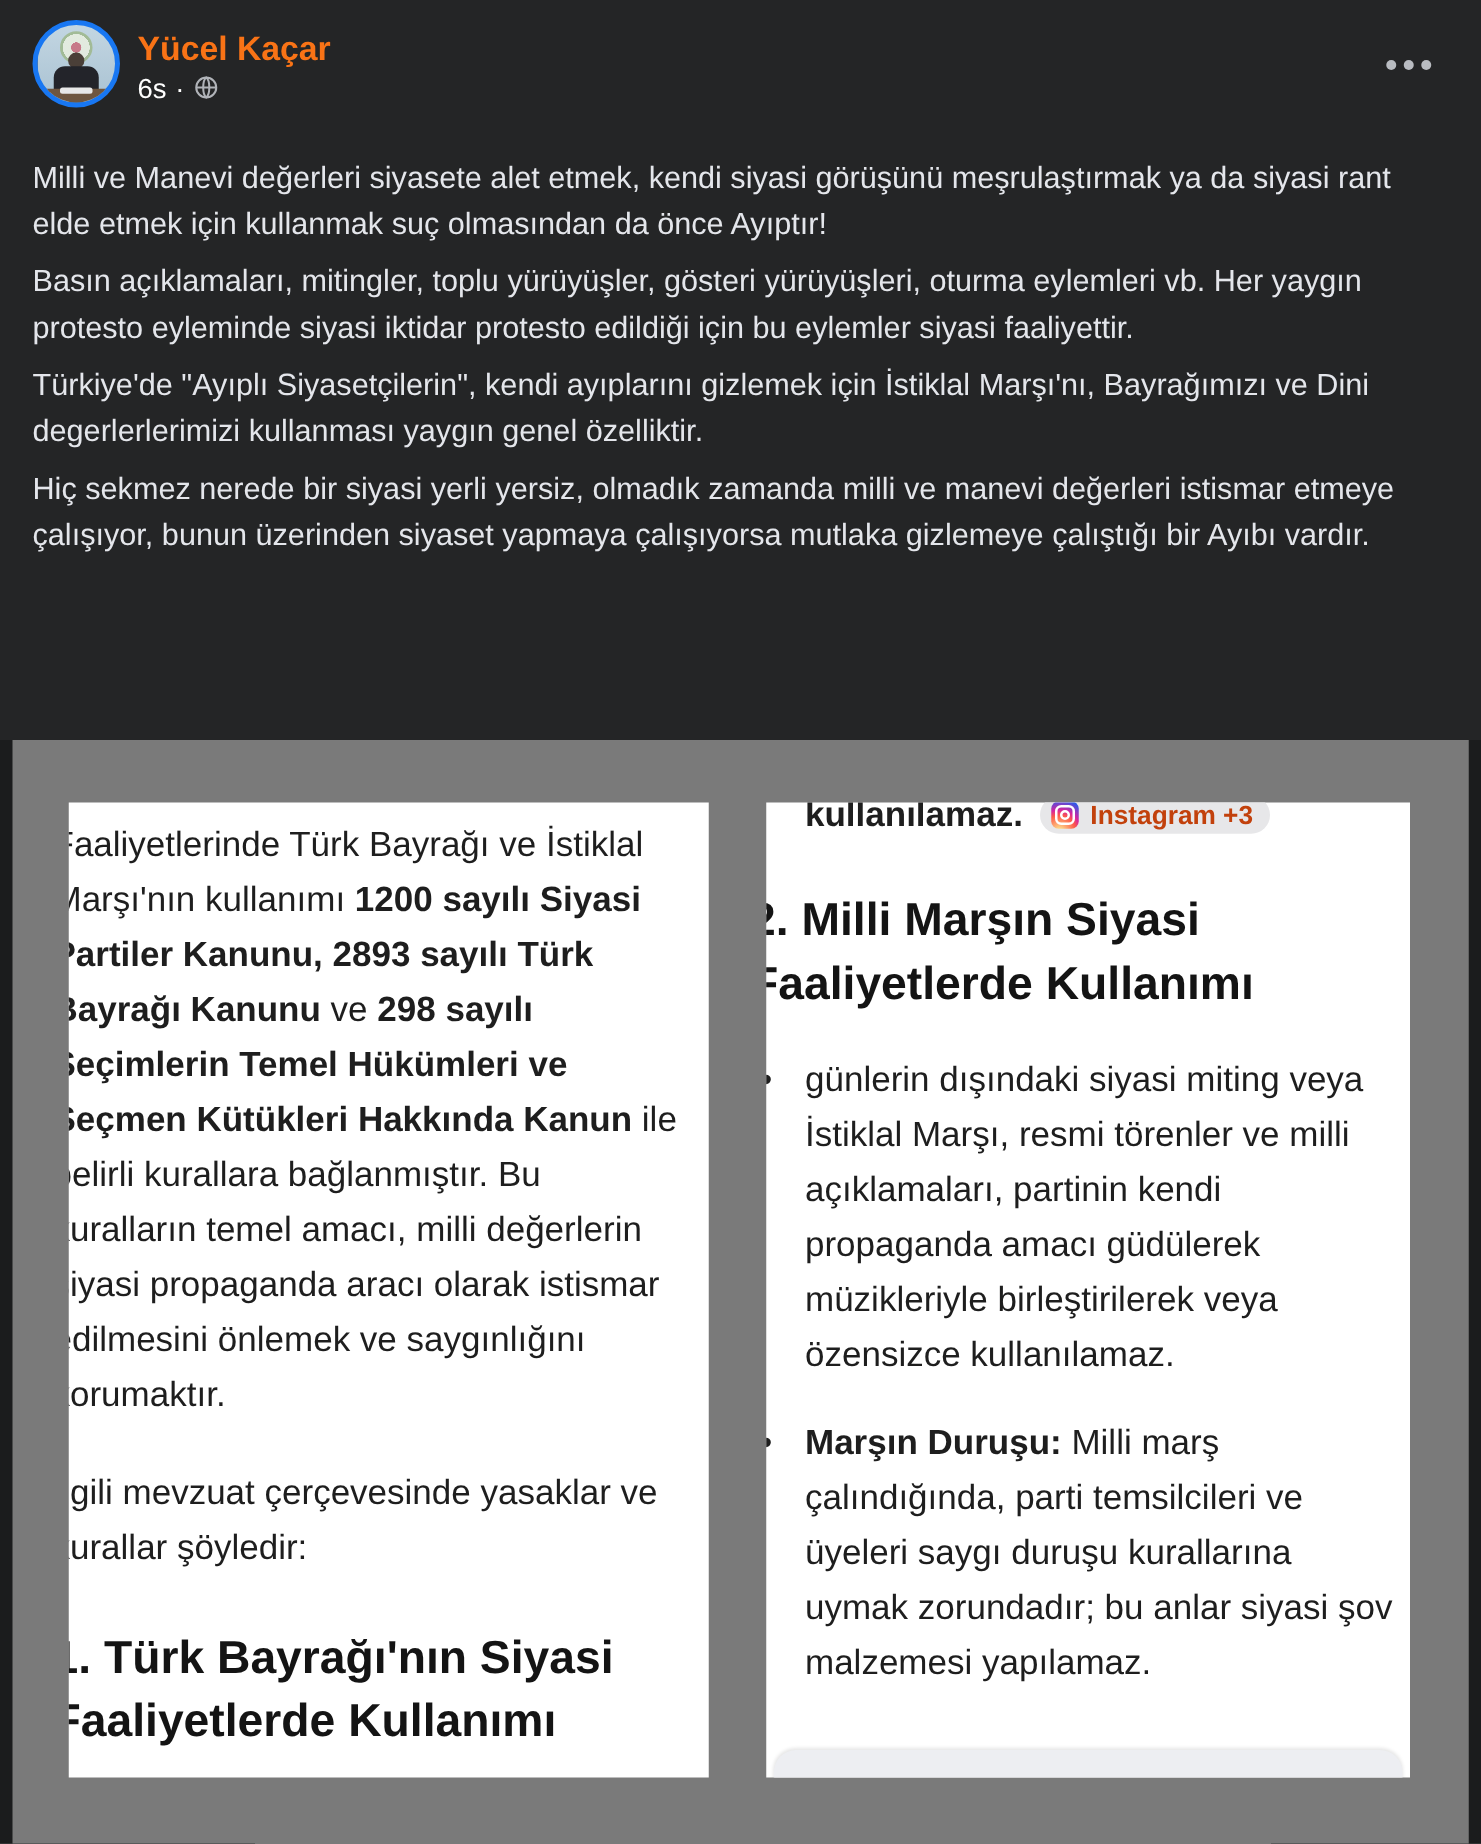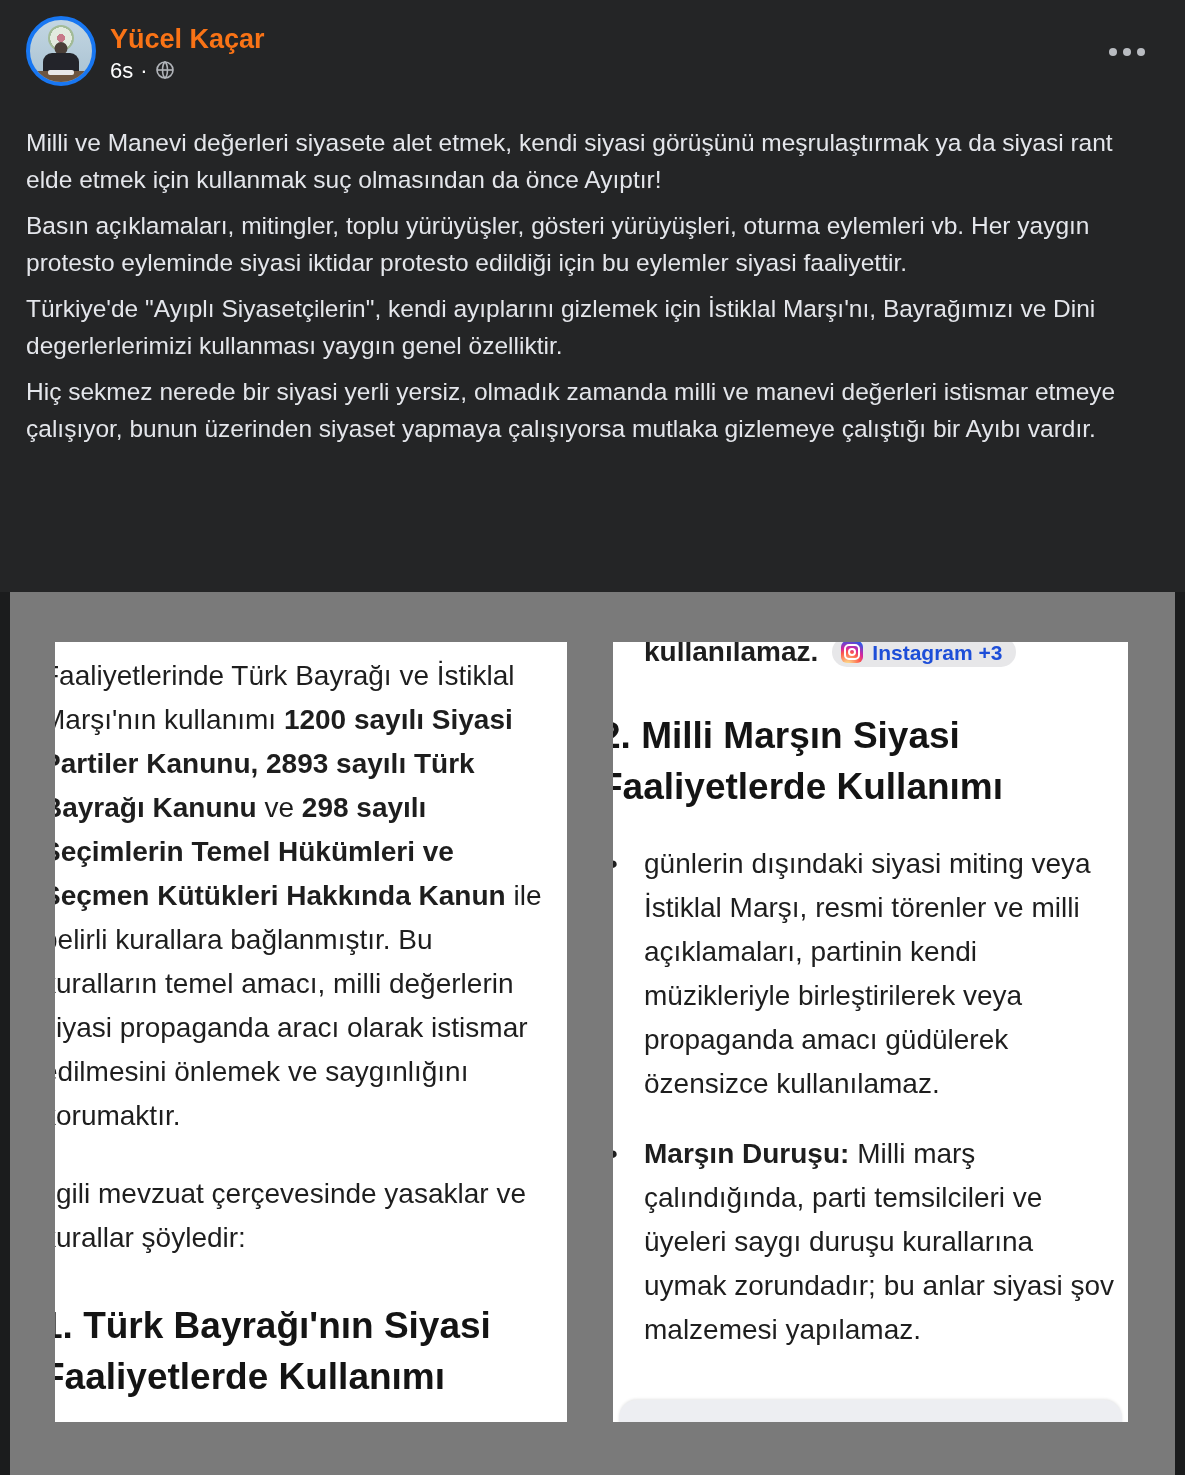--- a/index.html
+++ b/index.html
@@ -41,21 +41,21 @@
 
   .ptext{position:absolute;left:-13px;top:0;right:-40px;color:#1e1e1e;font-size:28px;line-height:44px;white-space:nowrap;}
   .panel-left .ptext{top:12px;}
   .pline{height:44px;}
   .pheading{font-size:37px;font-weight:bold;line-height:51px;height:51px;color:#141414;white-space:nowrap;}
   .p2-first{margin-top:34px;}
   .h-first{margin-top:40px;}
 
   .topline{display:flex;align-items:center;gap:14px;margin-top:-12px;padding-left:44px;height:44px;font-weight:bold;}
   .badge{display:inline-flex;align-items:center;gap:9px;background:#e7e7e9;border-radius:17px;
-         padding:4px 14px 4px 9px;font-size:21px;color:#1d4ed8;white-space:nowrap;line-height:1;}
+         padding:4px 14px 4px 9px;font-size:21px;color:#c2410c;white-space:nowrap;line-height:1;}
   .insta-icon{width:22px;height:22px;border-radius:6px;position:relative;flex:0 0 auto;
     background:radial-gradient(circle at 30% 110%, #fdf497 0%, #fd5949 45%, #d6249f 60%, #285AEB 90%);}
   .insta-icon::before{content:'';position:absolute;inset:3px;border:2px solid #fff;border-radius:5px;}
   .insta-icon::after{content:'';position:absolute;inset:7px;border:2px solid #fff;border-radius:50%;}
 
   .h-first2{margin-top:36px;}
   .bullet{position:relative;padding-left:44px;}
   .bullet .bdot{position:absolute;left:8px;top:0;line-height:44px;font-size:28px;color:#1e1e1e;}
   .bullet.b-first{margin-top:30px;}
   .bullet + .bullet{margin-top:26px;}
@@ -132,22 +132,22 @@
         </span>
       </div>
       <div class="pheading h-first2"><b>2. Milli Marşın Siyasi</b></div>
       <div class="pheading"><b>Faaliyetlerde Kullanımı</b></div>
 
       <div class="bullet b-first">
         <span class="bdot">•</span>
         <div class="pline"><span>günlerin dışındaki siyasi miting veya</span></div>
         <div class="pline"><span>İstiklal Marşı, resmi törenler ve milli</span></div>
         <div class="pline"><span>açıklamaları, partinin kendi</span></div>
+        <div class="pline"><span>propaganda amacı güdülerek</span></div>
         <div class="pline"><span>müzikleriyle birleştirilerek veya</span></div>
-        <div class="pline"><span>propaganda amacı güdülerek</span></div>
         <div class="pline"><span>özensizce kullanılamaz.</span></div>
       </div>
 
       <div class="bullet">
         <span class="bdot">•</span>
         <div class="pline"><b>Marşın Duruşu:</b><span> Milli marş</span></div>
         <div class="pline"><span>çalındığında, parti temsilcileri ve</span></div>
         <div class="pline"><span>üyeleri saygı duruşu kurallarına</span></div>
         <div class="pline"><span>uymak zorundadır; bu anlar siyasi şov</span></div>
         <div class="pline"><span>malzemesi yapılamaz.</span></div>

